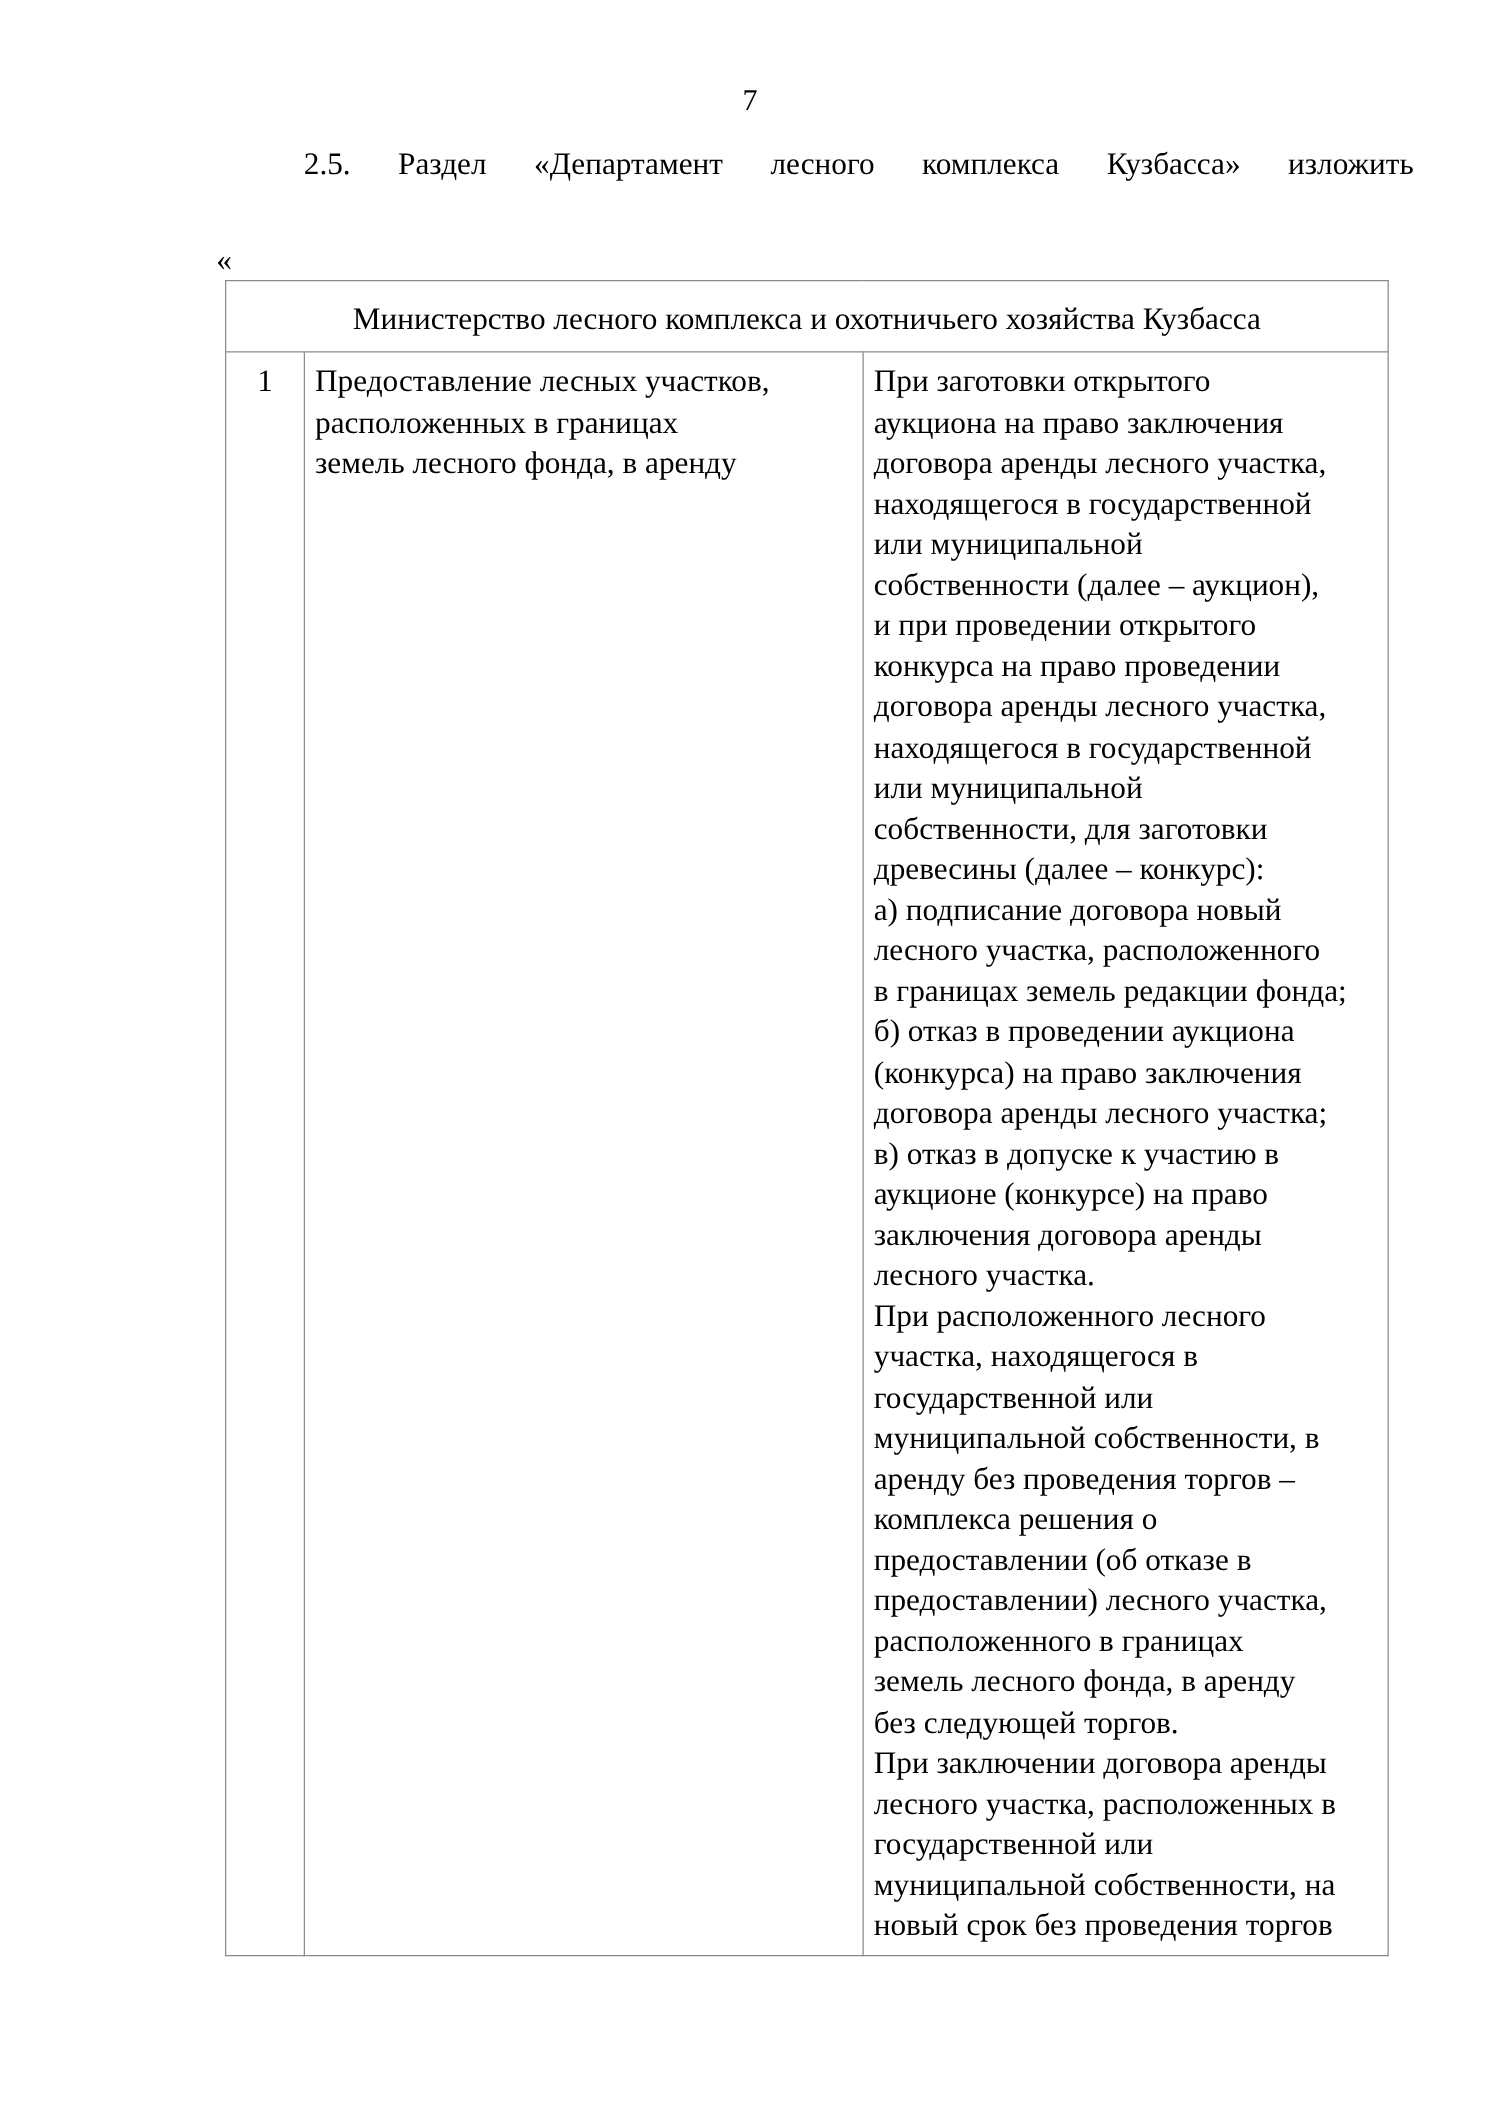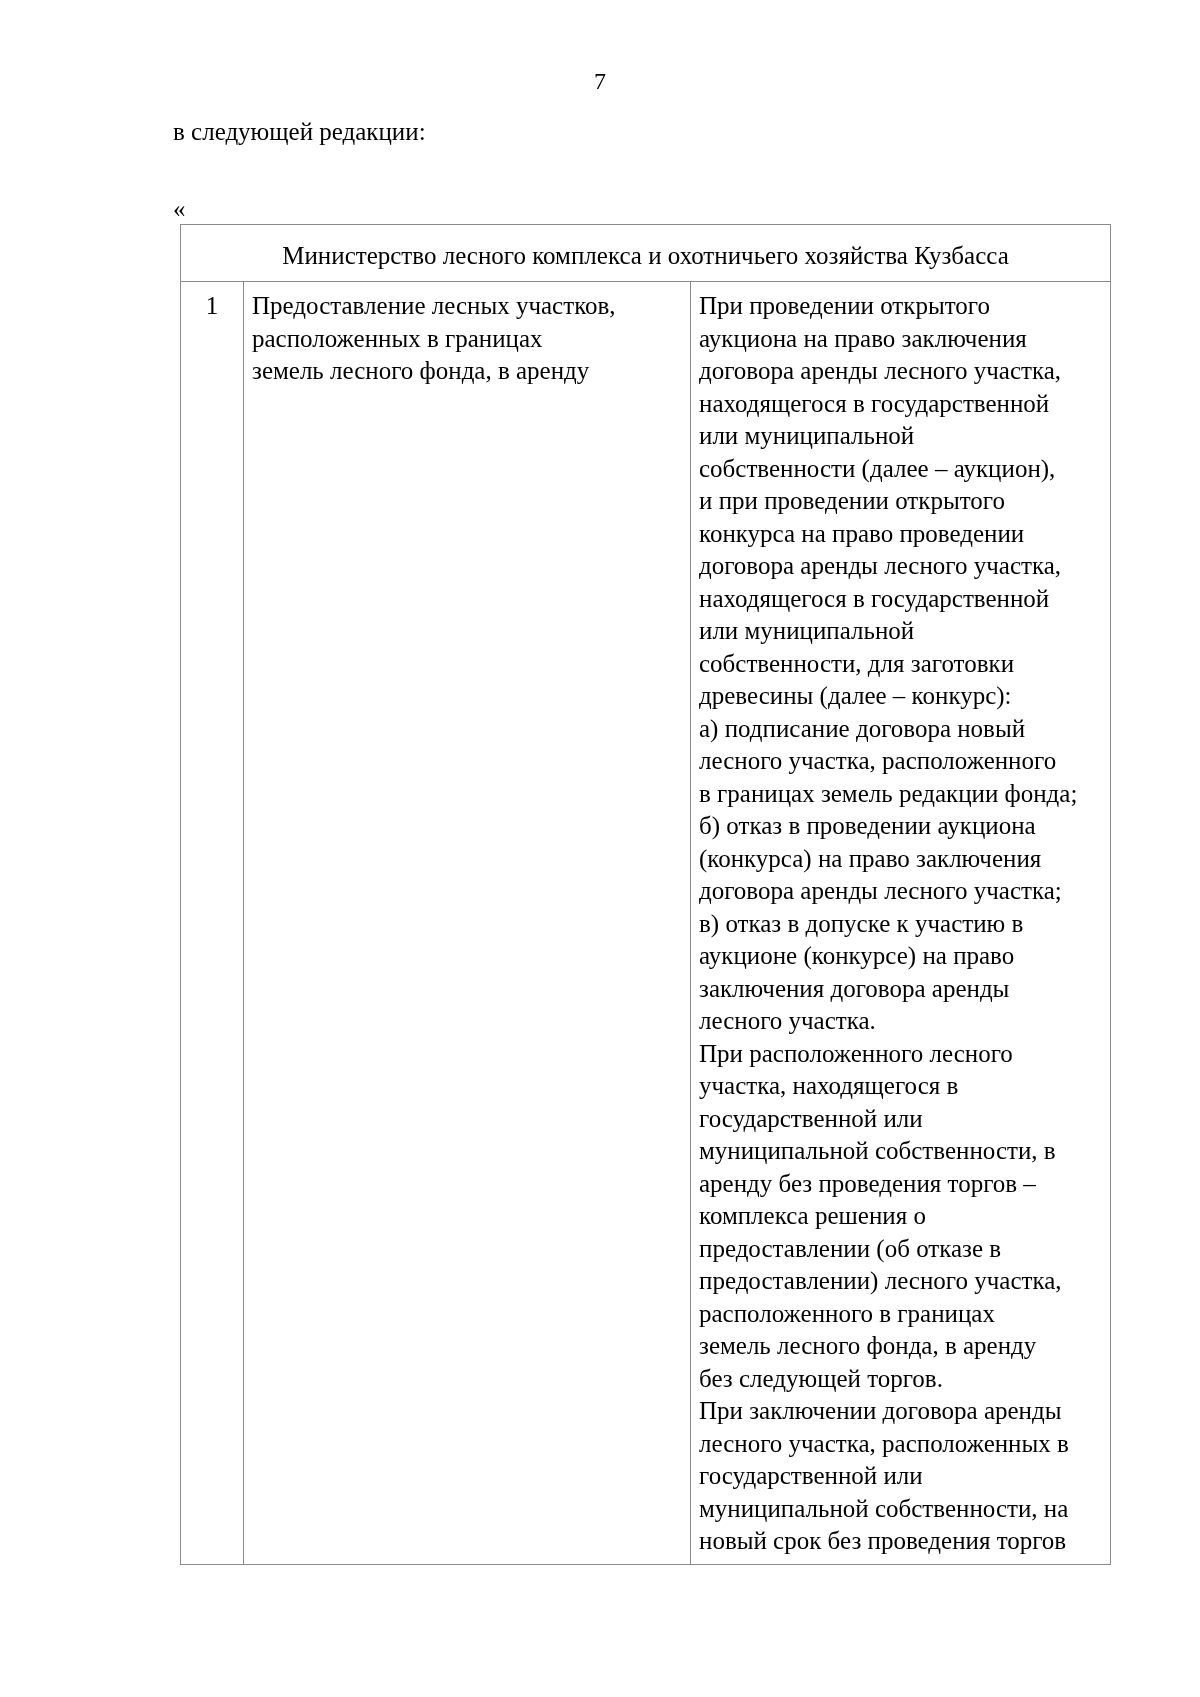--- a/index.html
+++ b/index.html
@@ -18,21 +18,21 @@
   .c-name { width: 430px; padding: 8px 8px 0 8px !important; }
   .c-desc { padding: 8px 6px 6px 8px !important; height: 1268px; }
   .line { display: block; white-space: nowrap; }
 </style>
 </head>
 <body>
 
 <div class="page-num">7</div>
 
 <div class="para" style="top:116px;">
-  <span class="line">в следующей редакции:</span>
+  <span class="first">2.5. Раздел «Департамент лесного комплекса Кузбасса» изложить</span>
 </div>
 
 <div class="quote-mark">«</div>
 
 <table class="main">
   <tbody>
       <tr>
     <td class="hdr" colspan="3">
       <span>Министерство лесного комплекса и охотничьего хозяйства Кузбасса</span>
     </td>
@@ -40,21 +40,21 @@
   <tr>
     <td class="c-num">
       <span>1</span>
     </td>
     <td class="c-name">
       <span class="line">Предоставление лесных участков,</span>
       <span class="line">расположенных в границах</span>
       <span class="line">земель лесного фонда, в аренду</span>
     </td>
     <td class="c-desc">
-      <span class="line">При проведении открытого</span>
+      <span class="line">При заготовки открытого</span>
       <span class="line">аукциона на право заключения</span>
       <span class="line">договора аренды лесного участка,</span>
       <span class="line">находящегося в государственной</span>
       <span class="line">или муниципальной</span>
       <span class="line">собственности (далее – аукцион),</span>
       <span class="line">и при проведении открытого</span>
       <span class="line">конкурса на право проведении</span>
       <span class="line">договора аренды лесного участка,</span>
       <span class="line">находящегося в государственной</span>
       <span class="line">или муниципальной</span>

